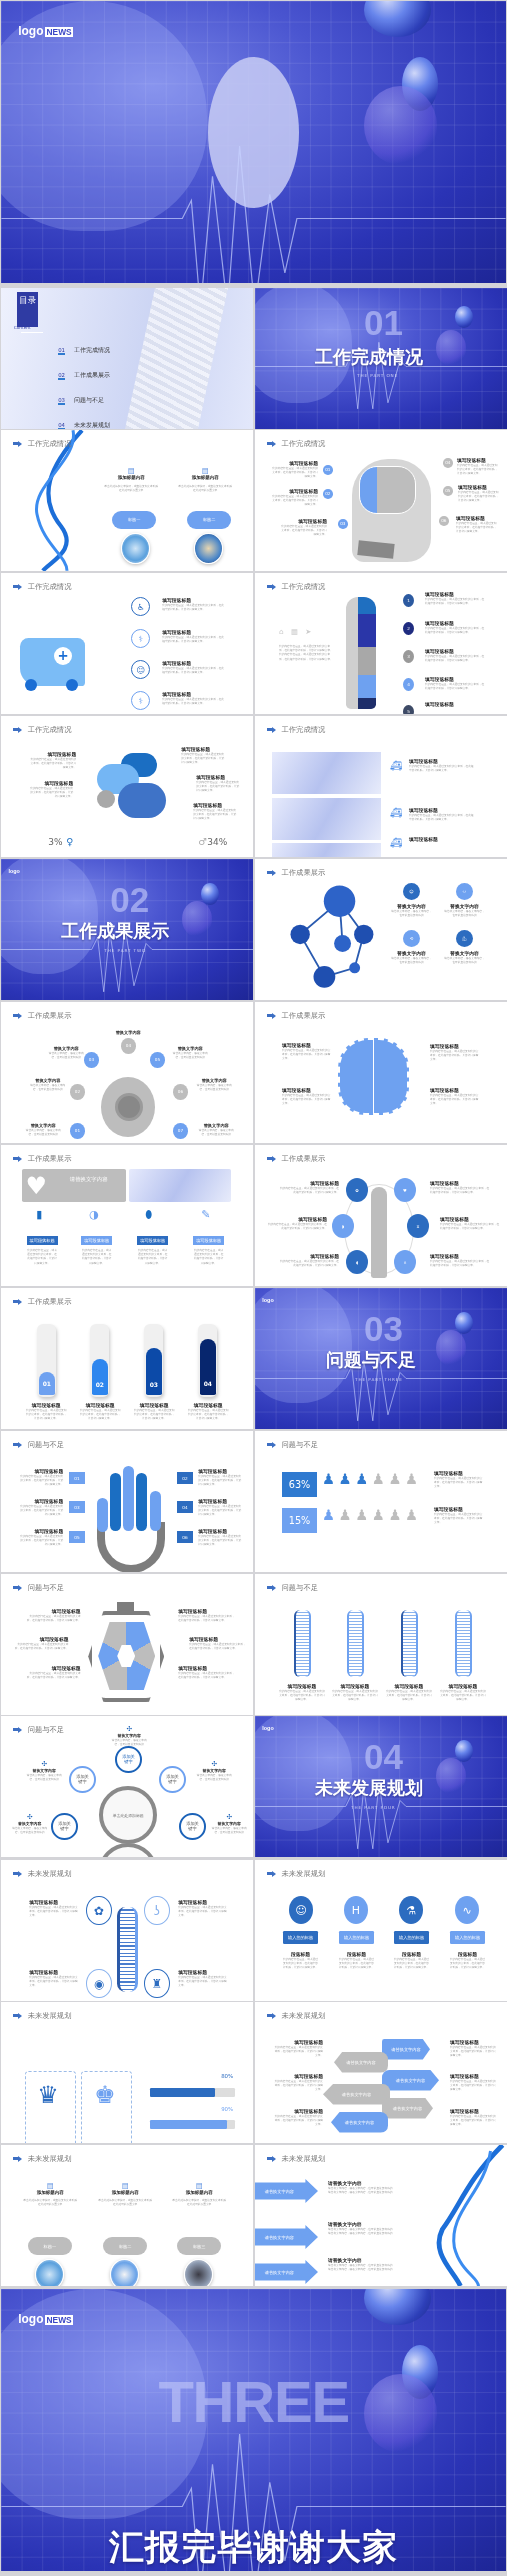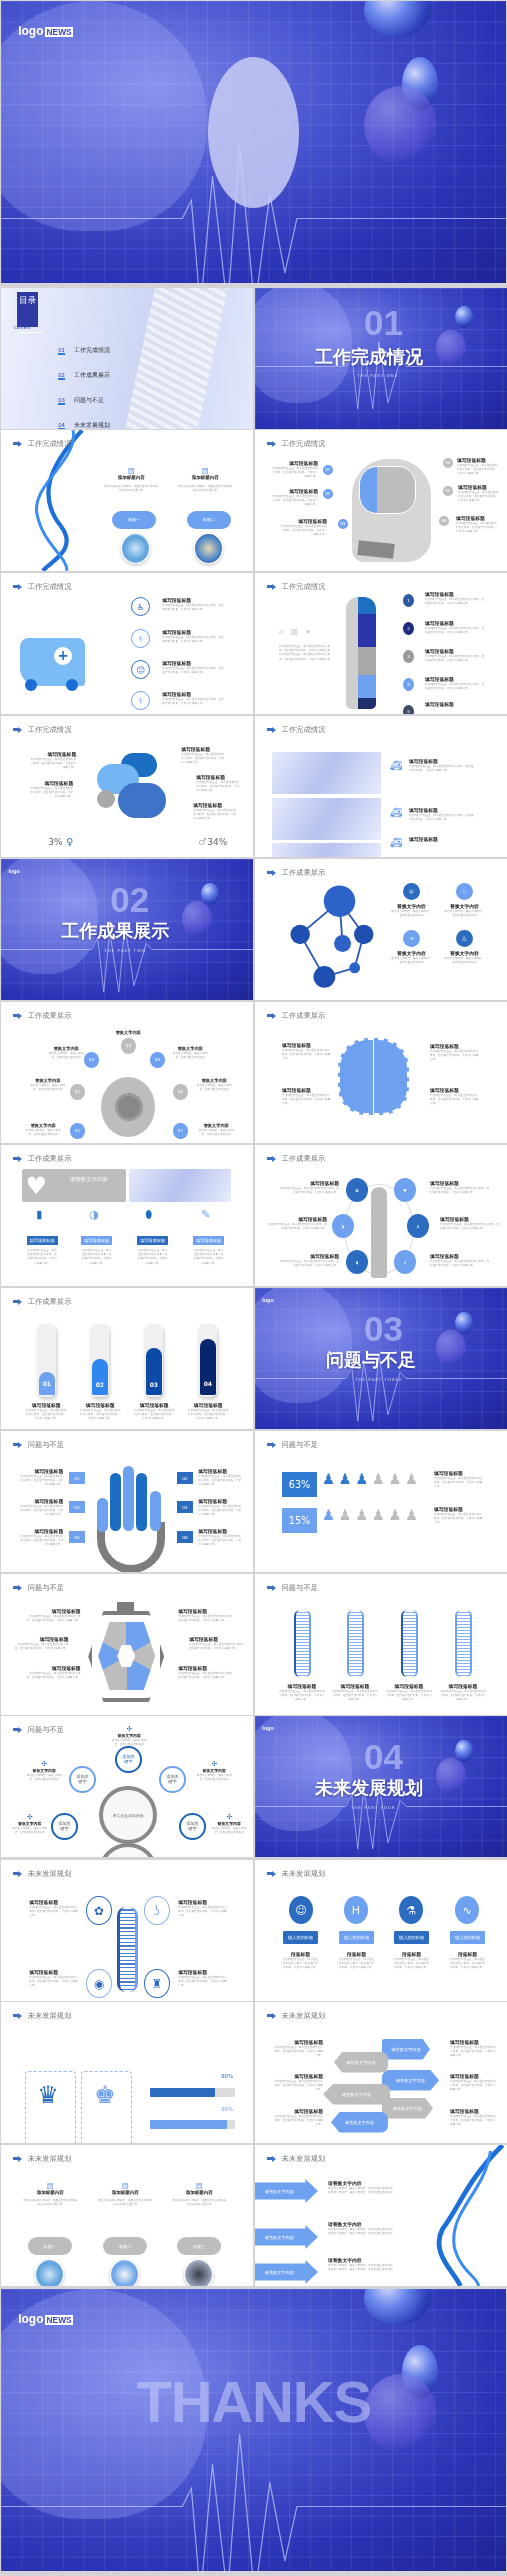--- a/index.html
+++ b/index.html
@@ -861,19 +861,20 @@
     </div>
 </div>
 
 <div class="slide big cover" style="top:2289px;height:282px">
   <div class="grid"></div>
   <div class="shield" style="left:-24px;top:0;width:230px;height:230px"></div>
   <div class="bubble" style="left:363px;top:-18px;width:67px;height:54px"></div>
   <div class="bubble" style="left:401px;top:56px;width:36px;height:54px"></div>
   <div class="bubble soft" style="left:363px;top:85px;width:73px;height:79px"></div>
   <div class="logo" style="left:17px;top:23px;font-size:12px"><span>logo</span><span class="n">NEWS</span></div>
-  <div class="abs" style="left:0;right:0;top:79px;text-align:center;font-size:58px;font-weight:bold;color:rgba(200,205,250,.55);font-family:'Liberation Sans',sans-serif;letter-spacing:-1.2px">THANKS</div>
+  <div class="abs" style="left:0;right:0;top:79px;text-align:center;font-size:58px;font-weight:bold;color:rgba(200,205,250,.55);font-family:'Liberation Sans',sans-serif;letter-spacing:-1.2px">THREE</div>
   <svg class="ekg" style="top:121px" width="505" height="193" viewBox="0 0 836 320">
       <polyline points="0,160 300,160 315,130 330,310 350,90 375,310 395,40 420,310 445,120 470,250 490,160 836,160" fill="none" stroke="rgba(200,210,255,.7)" stroke-width="2"></polyline>
     </svg>
+  <div class="cover-title" style="top:235px;font-size:35px">汇报完毕谢谢大家</div>
 
 </div>
 
 
 </body></html>

